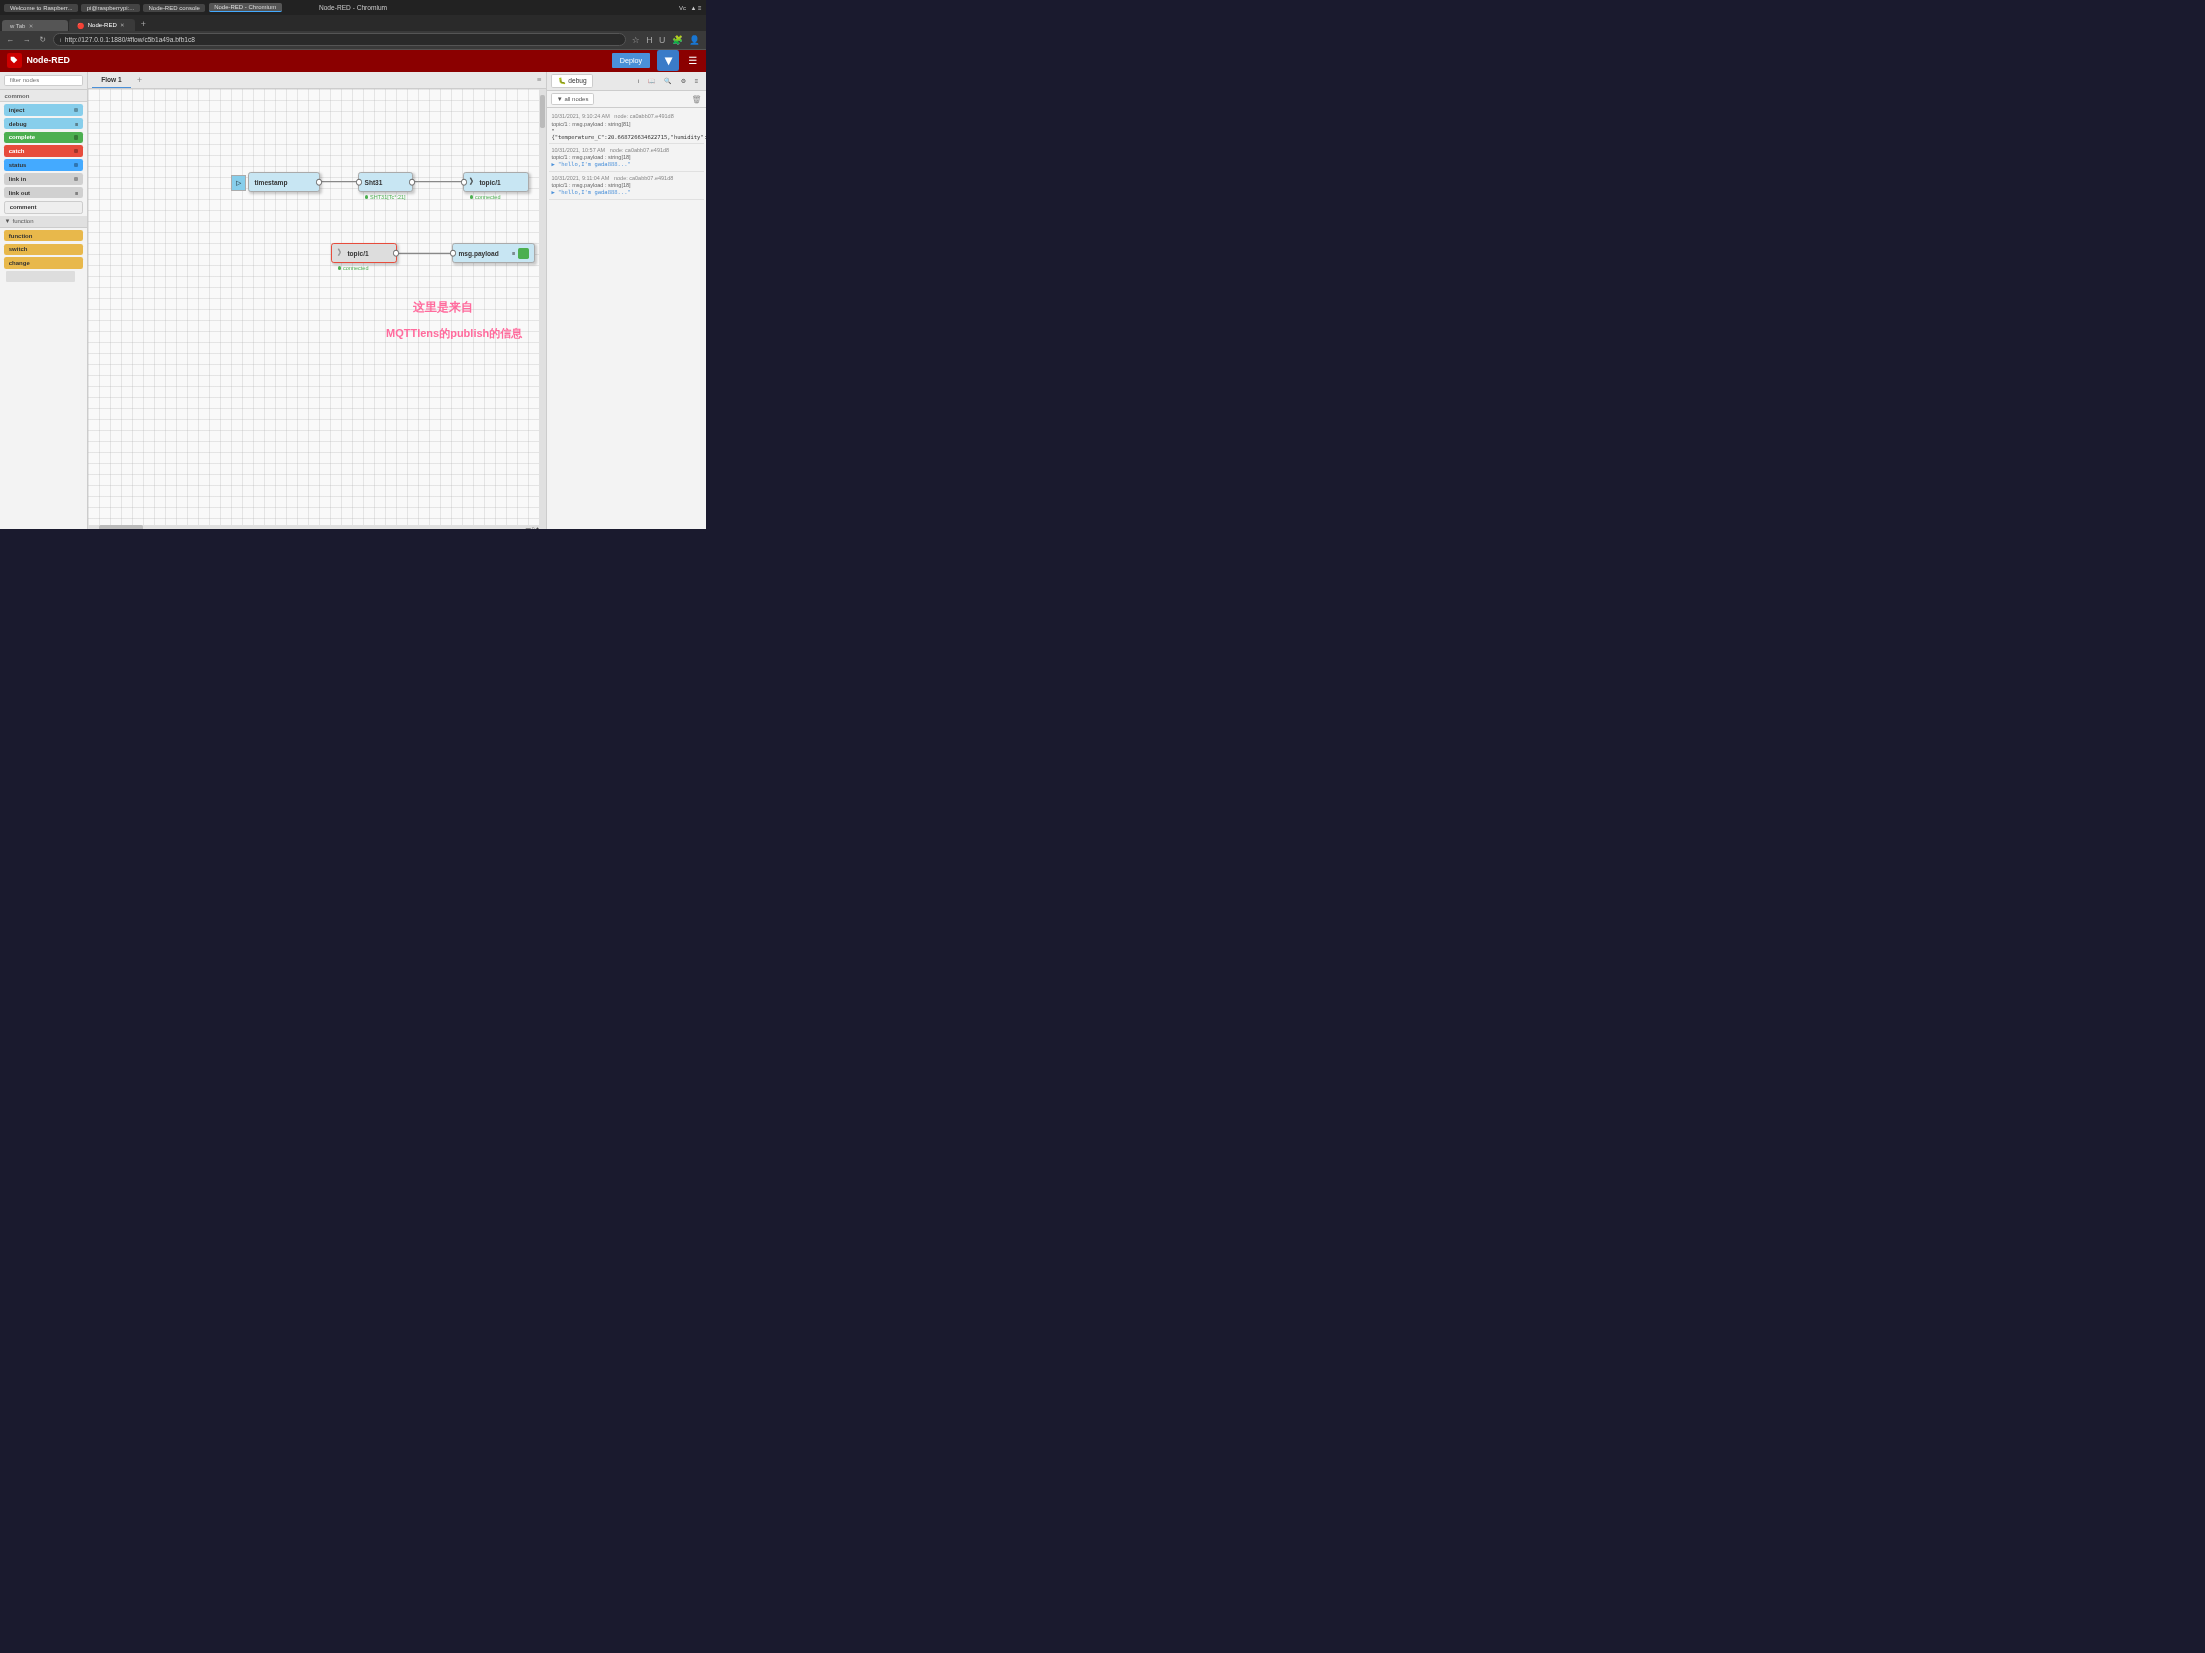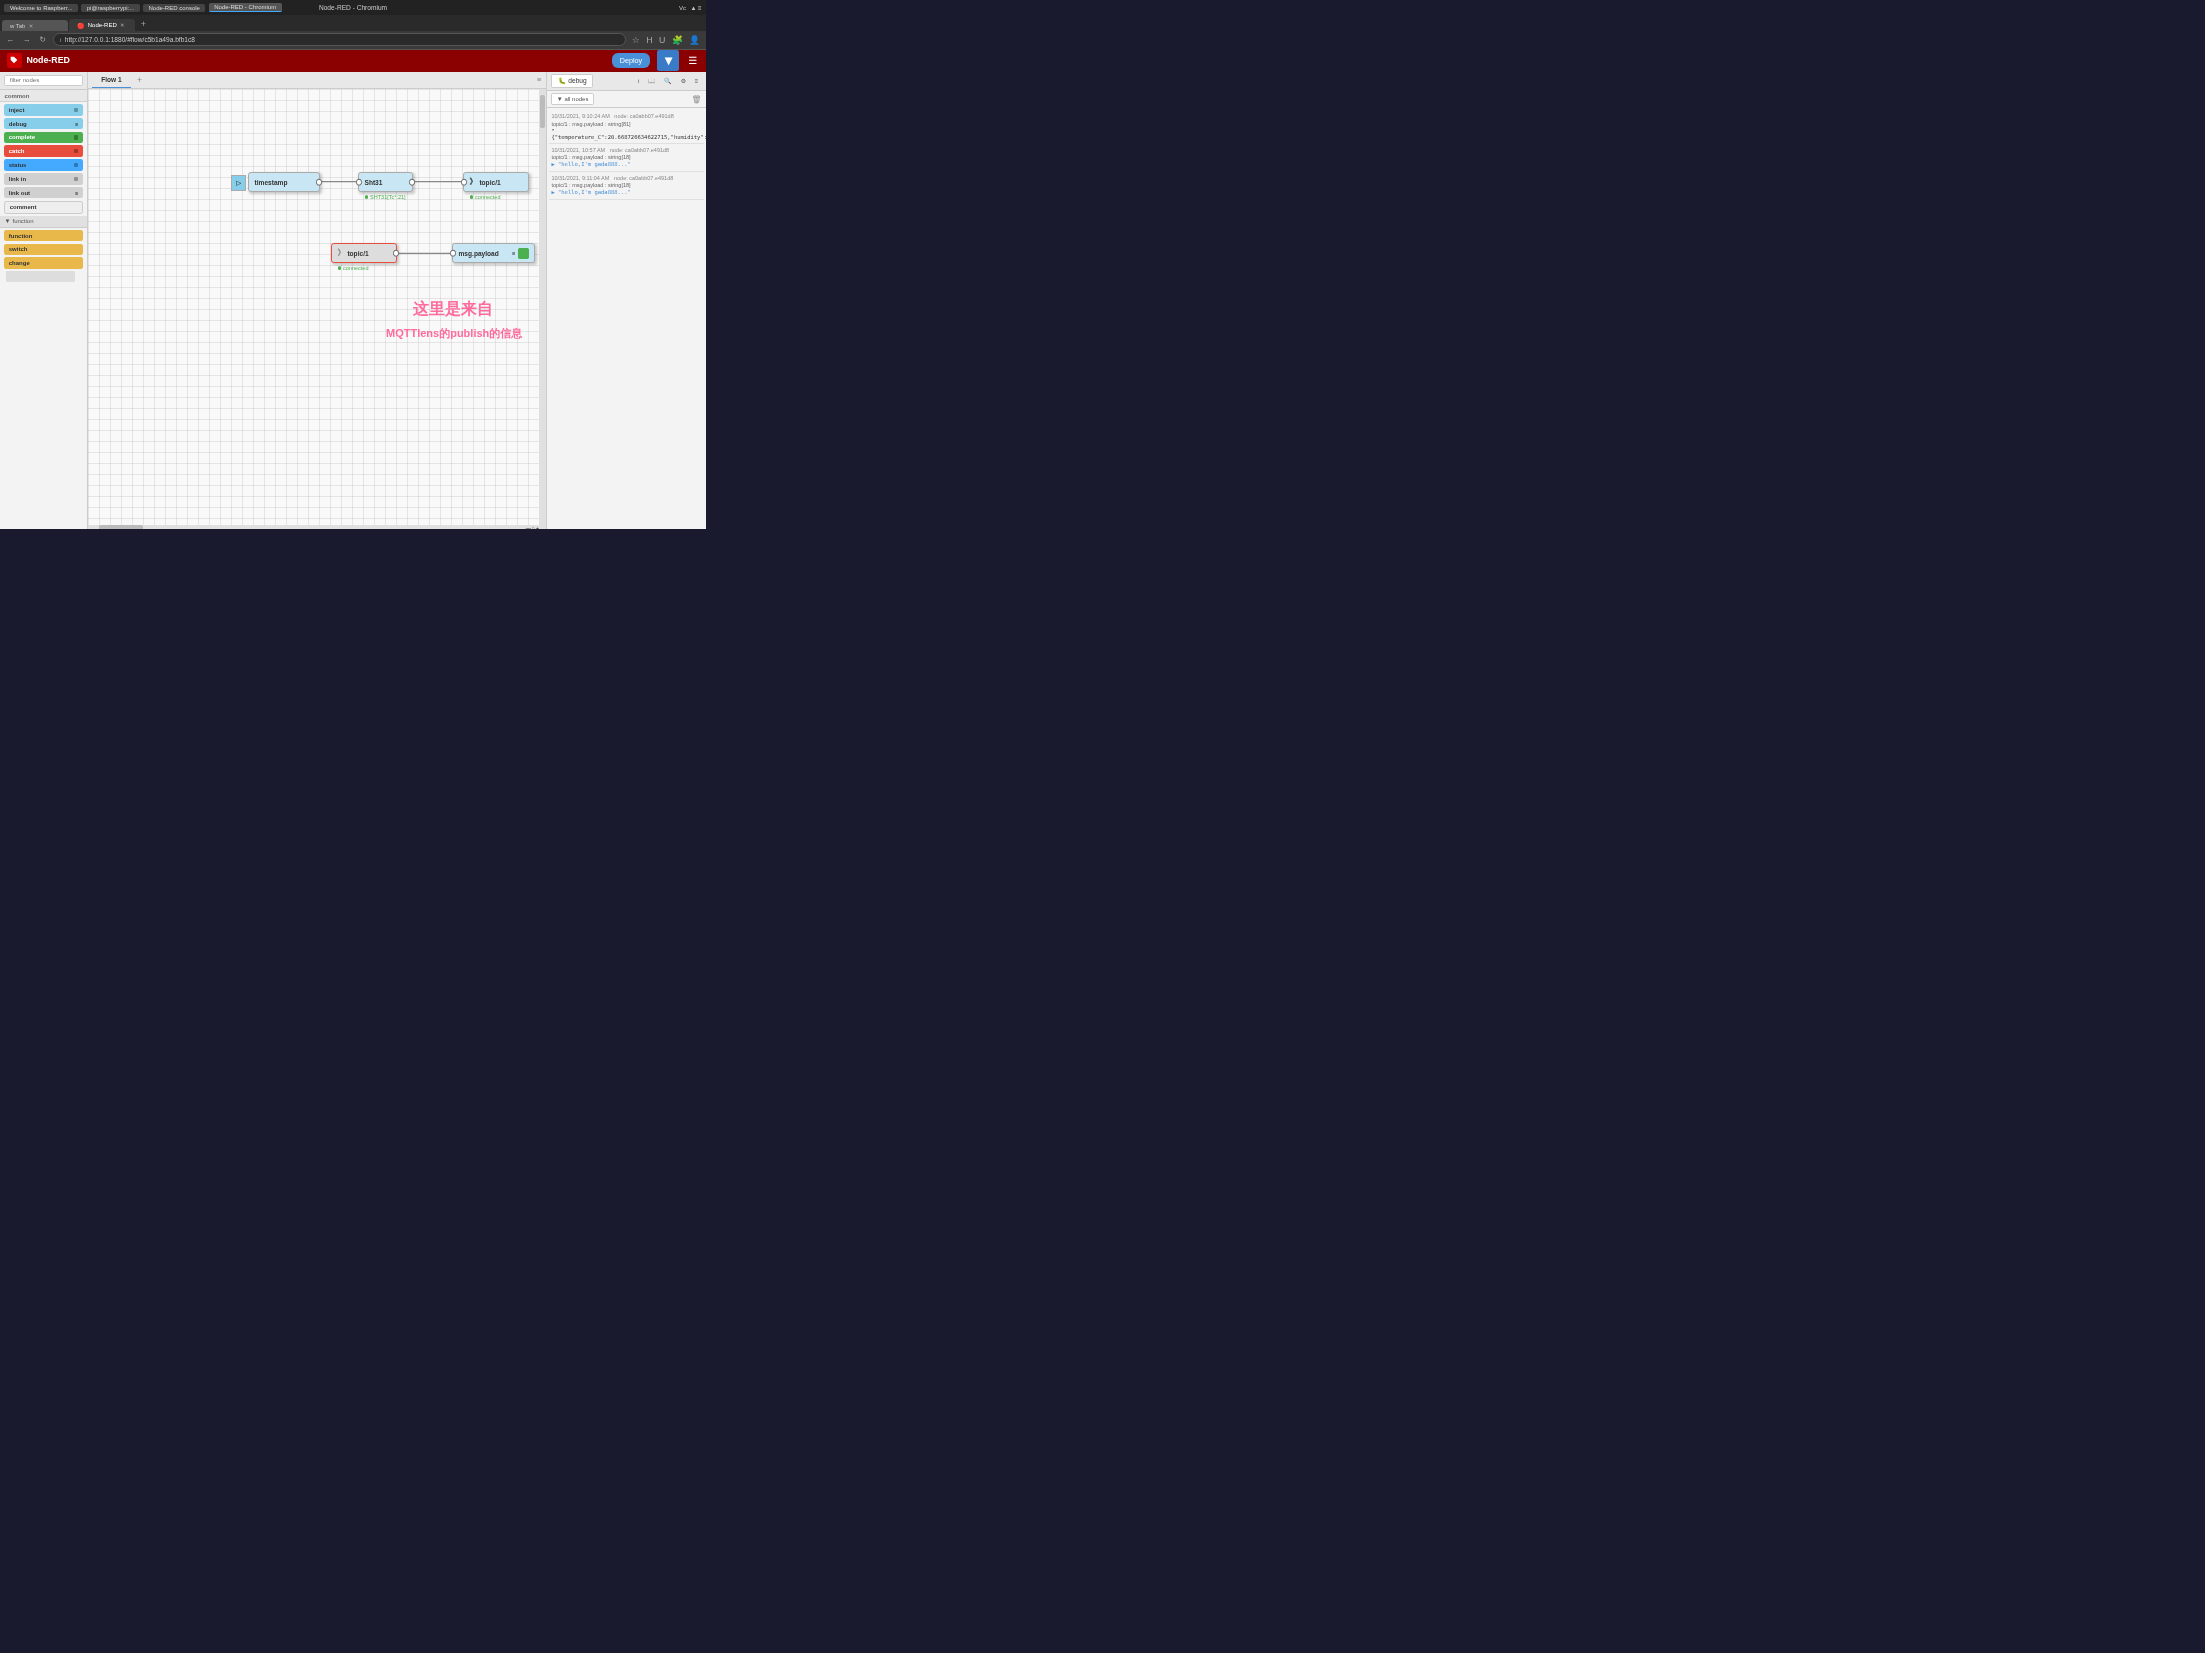--- a/index.html
+++ b/index.html
@@ -172,21 +172,21 @@
       font-size: 7.7px;
       font-weight: bold;
     }
     .nodered-header-spacer {
       flex: 1;
     }
     .nodered-deploy-btn {
       background: #4a90d9;
       color: #fff;
       border: none;
-      border-radius: 6px;
+      border-radius: 1px;
       padding: 3.3px 7.7px;
       font-size: 7.2px;
       cursor: pointer;
       display: flex;
       align-items: center;
       gap: 3.3px;
     }
     .nodered-deploy-dropdown {
       background: #3a7bc8;
       color: #fff;
@@ -545,21 +545,21 @@
     }
     .debug-msg-expand {
       color: #4a90d9;
       cursor: pointer;
     }
 
     
     .annotation-text {
       position: absolute;
       color: #ff6b9d;
-      font-size: 16px;
+      font-size: 12px;
       font-weight: bold;
       pointer-events: none;
     }
 
     
     .monitor-bottom {
       height: 121px;
       background: linear-gradient(to bottom, #2a4a2a, #1a3a1a);
       display: flex;
       align-items: center;

